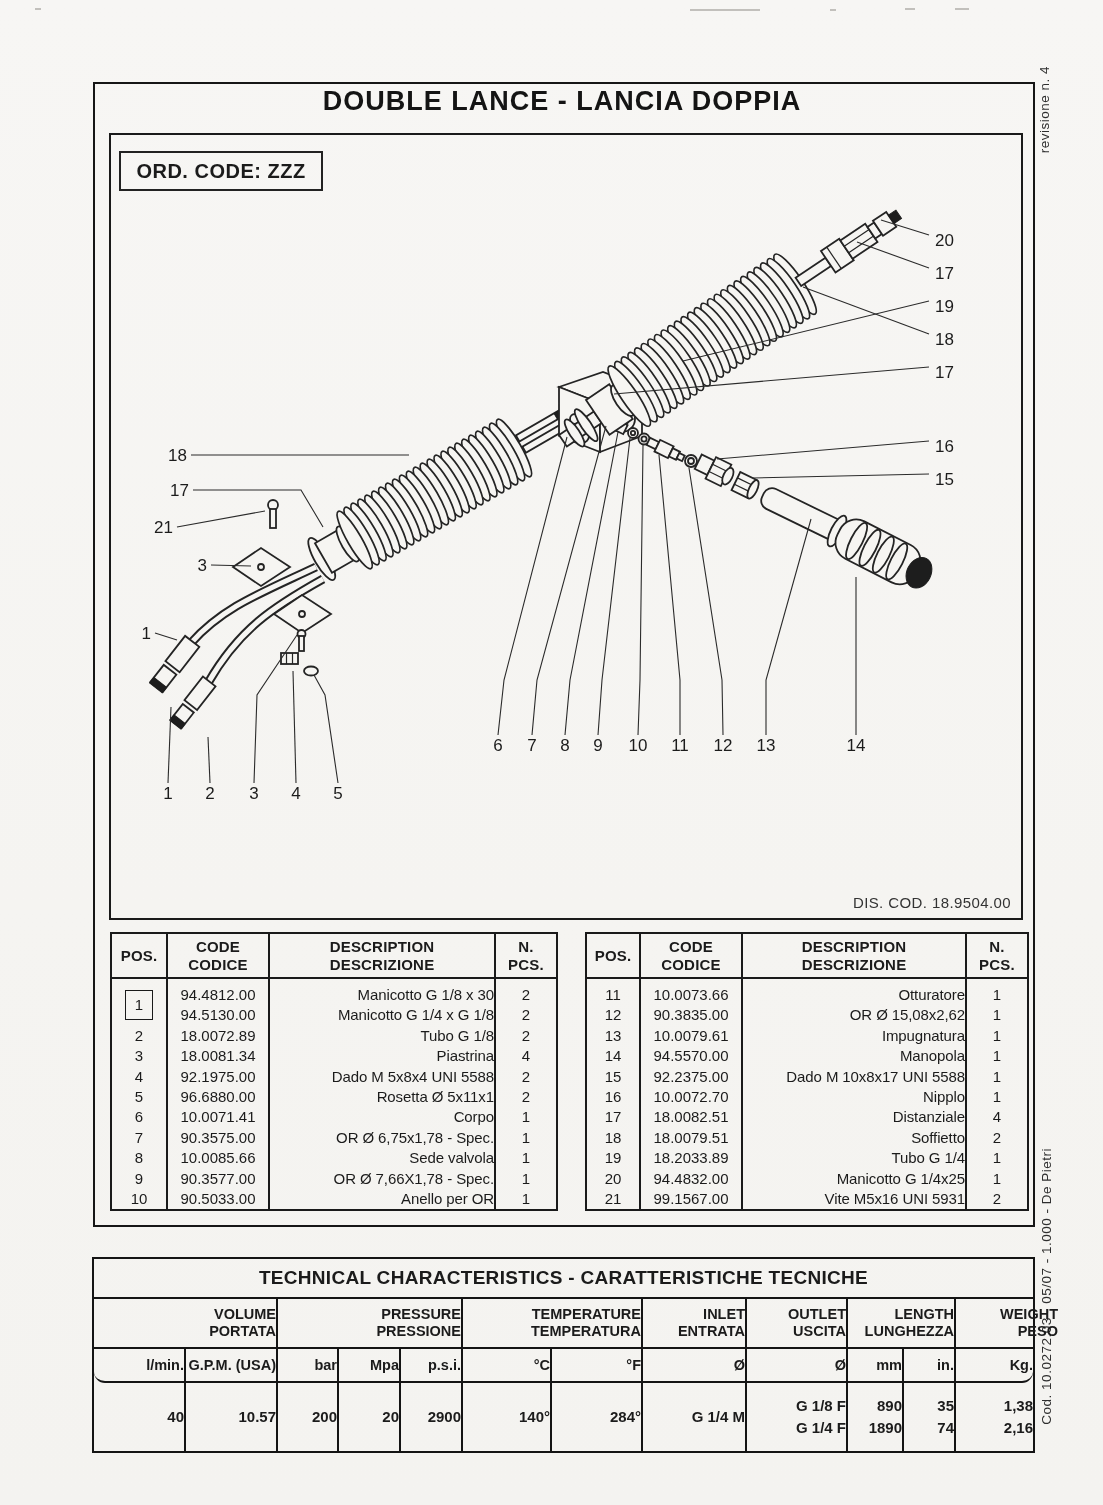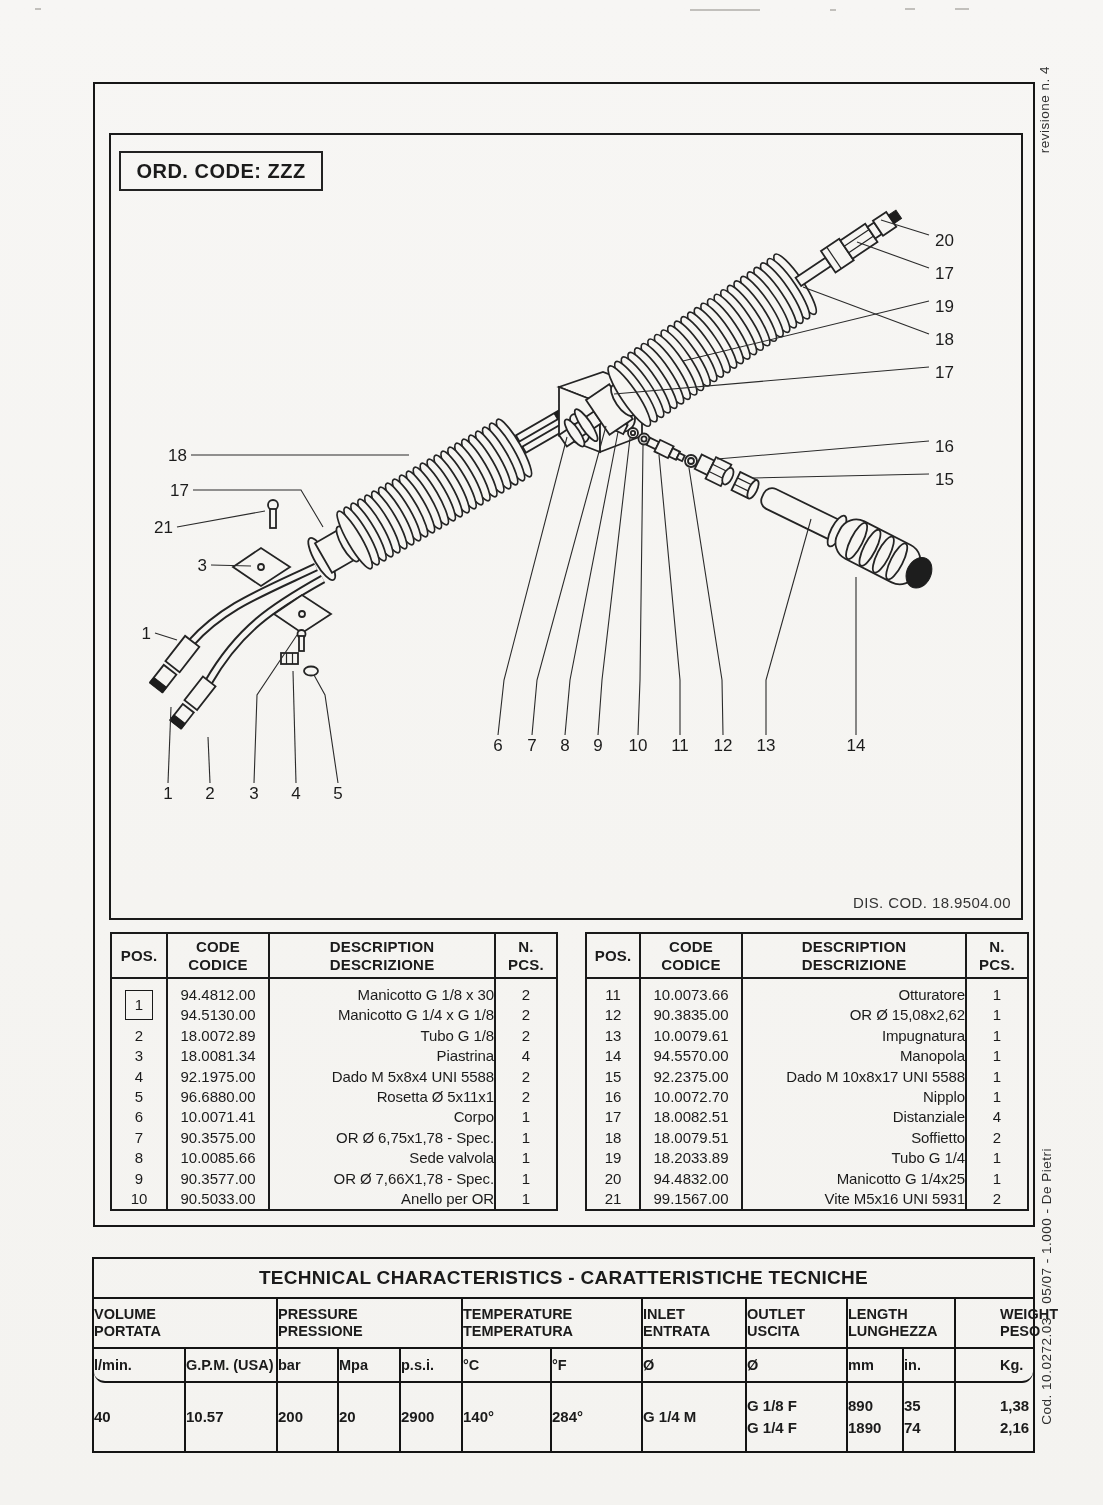--- a/index.html
+++ b/index.html
@@ -31,21 +31,21 @@
   td.c-desc{text-align:right;padding-left:12px;letter-spacing:-.1px;}
   span.boxed{display:inline-block;border:1.6px solid #1a1a1a;min-width:26px;padding:6px 0 7px 0;line-height:15px;text-align:center;}
   
   #tech-table{left:92px;top:1257px;width:939px;border:2px solid #141414;background:transparent;}
   #tech-title{border-bottom:2px solid #141414;height:38px;display:flex;align-items:center;justify-content:center;
               font-size:19px;font-weight:bold;letter-spacing:.3px;}
   .trow{display:grid;}
   .tgroups{grid-template-columns:184px 185px 180px 104px 101px 108px 1fr;border-bottom:2px solid #141414;}
   .tunits,.tvals{grid-template-columns:92px 92px 61px 62px 62px 89px 91px 104px 101px 56px 52px 1fr;}
   .tunits{border-bottom:2px solid #141414;border-radius:11px;}
-  .tcell{border-right:2px solid #141414;display:flex;flex-direction:column;align-items:flex-start;justify-content:center;
+  .tcell{border-right:2px solid #141414;display:flex;flex-direction:column;align-items:flex-end;justify-content:center;
          font-weight:bold;text-align:center;}
   .tcell:last-child{border-right:0;margin-left:44px;}
   .tgroups .tcell{height:48px;font-size:14.5px;line-height:17px;}
   .tunits .tcell{height:32px;font-size:14.5px;}
   .tvals .tcell{height:68px;font-size:15px;line-height:22px;}
   
   svg text.co{font-family:"Liberation Sans",sans-serif;font-size:17px;fill:#1c1c1c;}
   .pt{fill:#f6f5f2;stroke:#242424;stroke-width:1.8;}
   .dk{fill:#1d1d1d;stroke:#1d1d1d;stroke-width:1;}
   .ln{stroke:#242424;stroke-width:1.2;}
@@ -59,20 +59,21 @@
 
 <div id="page">
 
   <div class="abs speck" style="left:690px;top:9px;width:70px;"></div>
   <div class="abs speck" style="left:830px;top:9px;width:6px;"></div>
   <div class="abs speck" style="left:905px;top:8px;width:10px;"></div>
   <div class="abs speck" style="left:955px;top:8px;width:14px;"></div>
   <div class="abs speck" style="left:35px;top:8px;width:6px;"></div>
 
   <div class="abs" id="outer-frame"></div>
+  <div class="abs" id="page-title">DOUBLE LANCE - LANCIA DOPPIA</div>
 
   <div class="abs vtext" id="rev-note">revisione n. 4</div>
   <div class="abs vtext" id="print-code">Cod. 10.0272.03 - 05/07 - 1.000 - De Pietri</div>
 
   <div class="abs" id="diagram-box">
     <div class="abs" id="ord-box">
       <span>ORD. CODE: ZZZ</span>
     </div>
     <div class="abs" id="dis-cod">DIS. COD. 18.9504.00</div>
 

